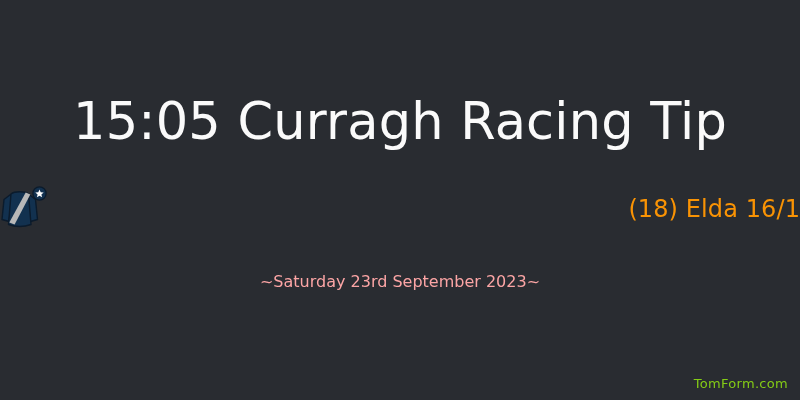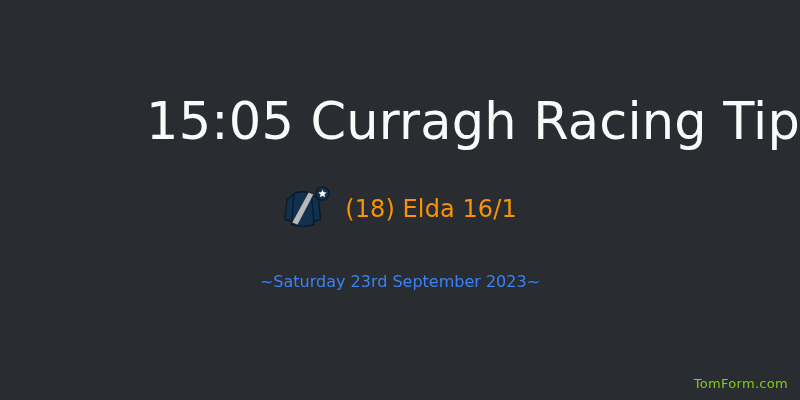--- a/index.html
+++ b/index.html
@@ -19,38 +19,38 @@
     height: 400px;
     box-sizing: border-box;
   }
 
   
   .title {
     position: absolute;
     top: 96px;
     left: 0;
     width: 800px;
-    text-align: right;
+    text-align: center;
     color: #fafafa;
     font-size: 51px;
     font-weight: 400;
     letter-spacing: 0.2px;
     line-height: 1.0;
     white-space: nowrap;
   }
 
   
   .tip-row {
     position: absolute;
     top: 186px;
     left: 0;
     width: 800px;
     display: flex;
     align-items: center;
-    justify-content: center;
+    justify-content: space-between;
     gap: 14px;
   }
   .silks {
     display: block;
     width: 48px;
     height: 46px;
     flex: 0 0 auto;
   }
   .tip-text {
     color: #f99304;
@@ -61,21 +61,21 @@
     letter-spacing: 0.1px;
   }
 
   
   .date {
     position: absolute;
     top: 272px;
     left: 0;
     width: 800px;
     text-align: center;
-    color: #3b82f6;
+    color: #fca5a5;
     font-size: 16px;
     font-weight: 400;
     line-height: 1.2;
     white-space: nowrap;
   }
 
   
   .watermark {
     position: absolute;
     right: 12px;

